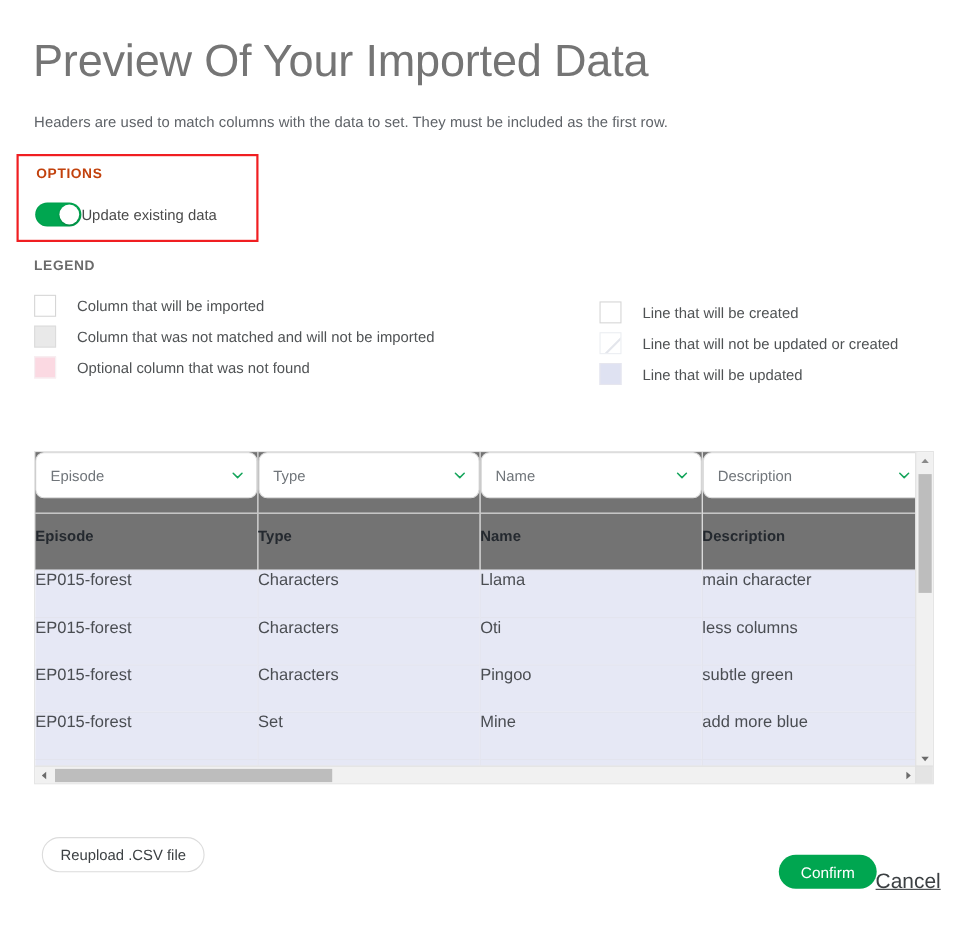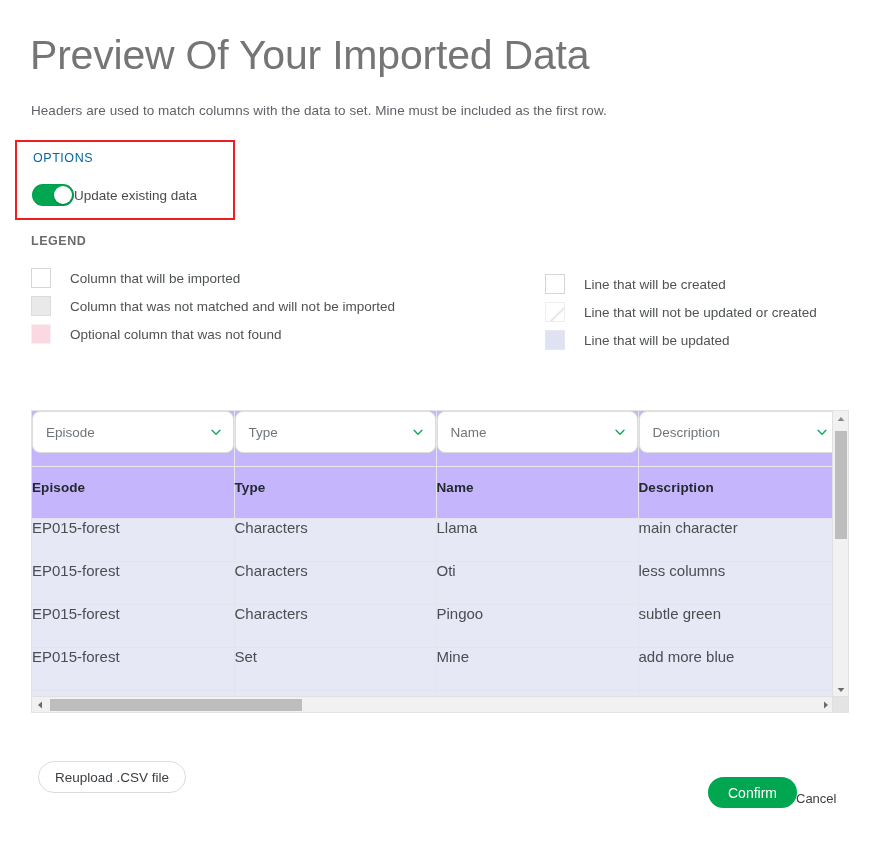--- a/index.html
+++ b/index.html
@@ -24,21 +24,21 @@
   }
 
   
   .options-box {
     position: absolute; left: 15px; top: 140px;
     width: 220px; height: 80px;
     border: 2px solid #f01e21; background: #fff;
   }
   .options-label {
     position: absolute; left: 16px; top: 9px;
-    font-size: 12.5px; font-weight: normal; color: #0369a1; letter-spacing: 0.55px;
+    font-size: 12.5px; font-weight: bold; color: #c2410c; letter-spacing: 0.55px;
   }
   .toggle-row {
     position: absolute; left: 15px; top: 42px;
     display: flex; align-items: center;
   }
   .toggle {
     position: relative; width: 42px; height: 22px;
     border-radius: 11px; background: #00a650; flex: none;
     box-shadow: inset 0 0 0 1px rgba(0,0,0,0.04);
   }
@@ -91,21 +91,21 @@
   }
   .table-viewport {
     position: absolute; left: 0; top: 0;
     width: 802px; height: 287px; overflow: hidden;
   }
   .grid { width: 100%; border-collapse: collapse; table-layout: fixed; }
   .grid col.c { width: 202px; }
   .grid td { vertical-align: top; padding: 0; }
 
   .hdr-cell {
-    border-right: 1px solid #e6e6e6; padding: 14px 14px 0 11px; background: #c4b5fd;
+    border-right: 1px solid #e6e6e6; padding: 14px 14px 0 11px; background: #737373;
     height: 107px;
   }
   .hdr-cell:last-child { border-right: none; }
   .select {
     position: relative; height: 42px; border: 1px solid #dddddd;
     border-radius: 8px; background: #fff;
     display: flex; align-items: center; padding: 0 13px;
   }
   .select .val { font-size: 13.5px; color: #70757a; }
   .chev {
@@ -171,31 +171,31 @@
   .btn-confirm {
     position: absolute; left: 708px; top: 777px;
     height: 31px; padding: 0 20px;
     display: flex; align-items: center; justify-content: center;
     border: none; border-radius: 16px;
     background: #00a650; color: #ffffff; font-size: 14px;
     font-family: "Liberation Sans", sans-serif; cursor: pointer;
   }
   .link-cancel {
     position: absolute; left: 796px; top: 791px;
-    font-size: 13px; color: #3c4043;
-    cursor: pointer;
+    font-size: 19px; color: #3c4043;
+    text-decoration: underline; cursor: pointer;
   }
 </style>
 </head>
 <body>
 
 <div class="page">
 
   <div class="page-title">Preview Of Your Imported Data</div>
-  <div class="page-subtitle">Headers are used to match columns with the data to set. Mine must be included as the first row.</div>
+  <div class="page-subtitle">Headers are used to match columns with the data to set. They must be included as the first row.</div>
 
   <div class="options-box">
     <div class="options-label">OPTIONS</div>
     <div class="toggle-row">
       <div class="toggle">
         <div class="knob"></div>
       </div>
       <span class="toggle-text">Update existing data</span>
     </div>
   </div>

